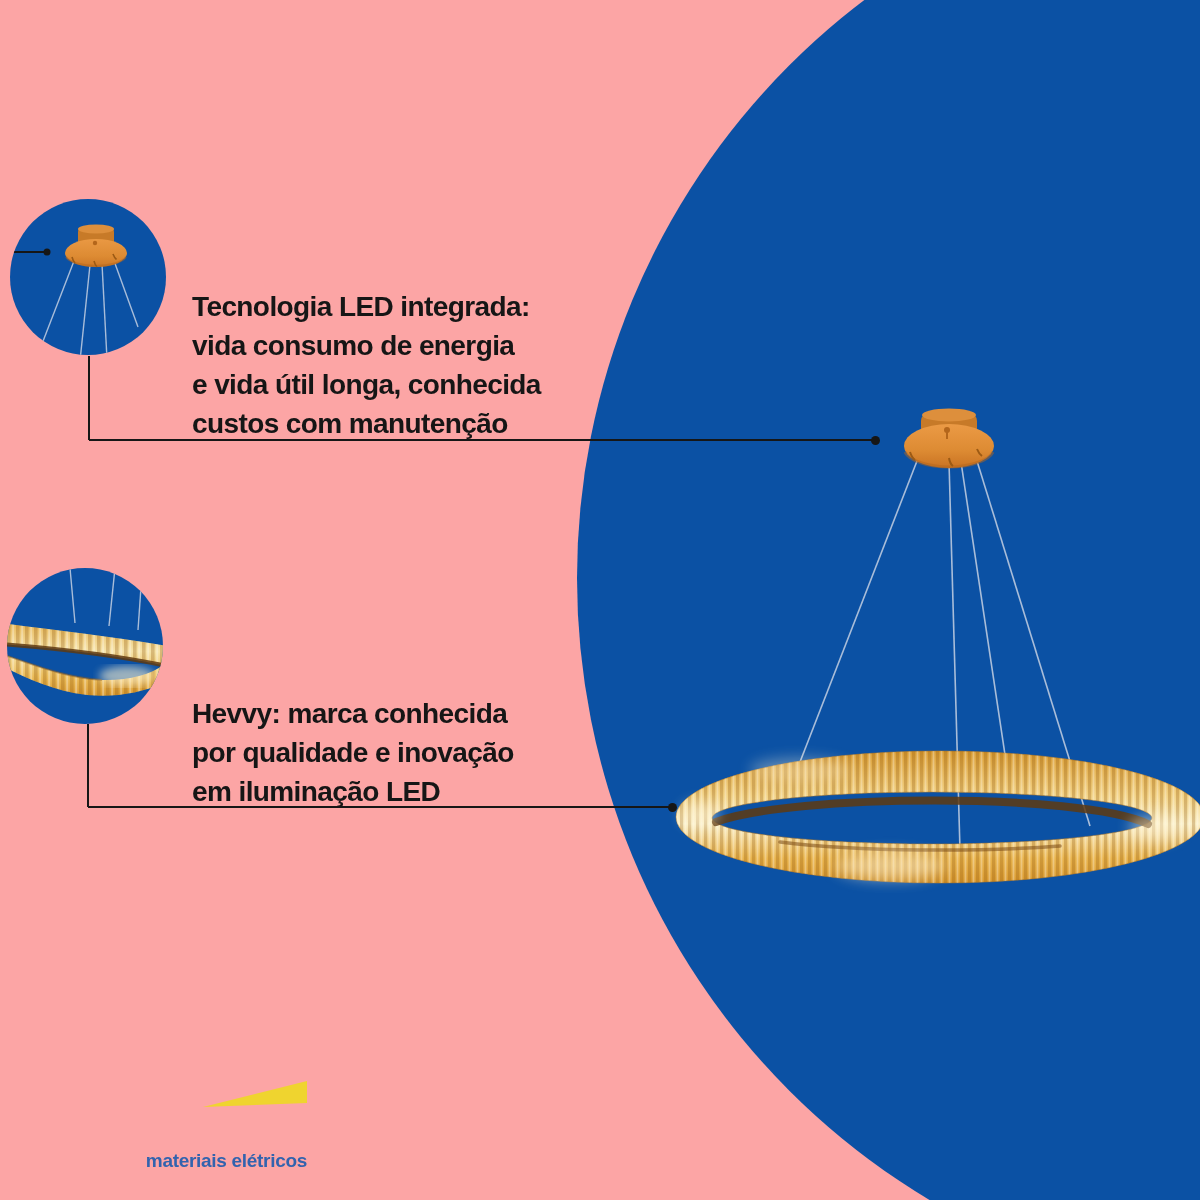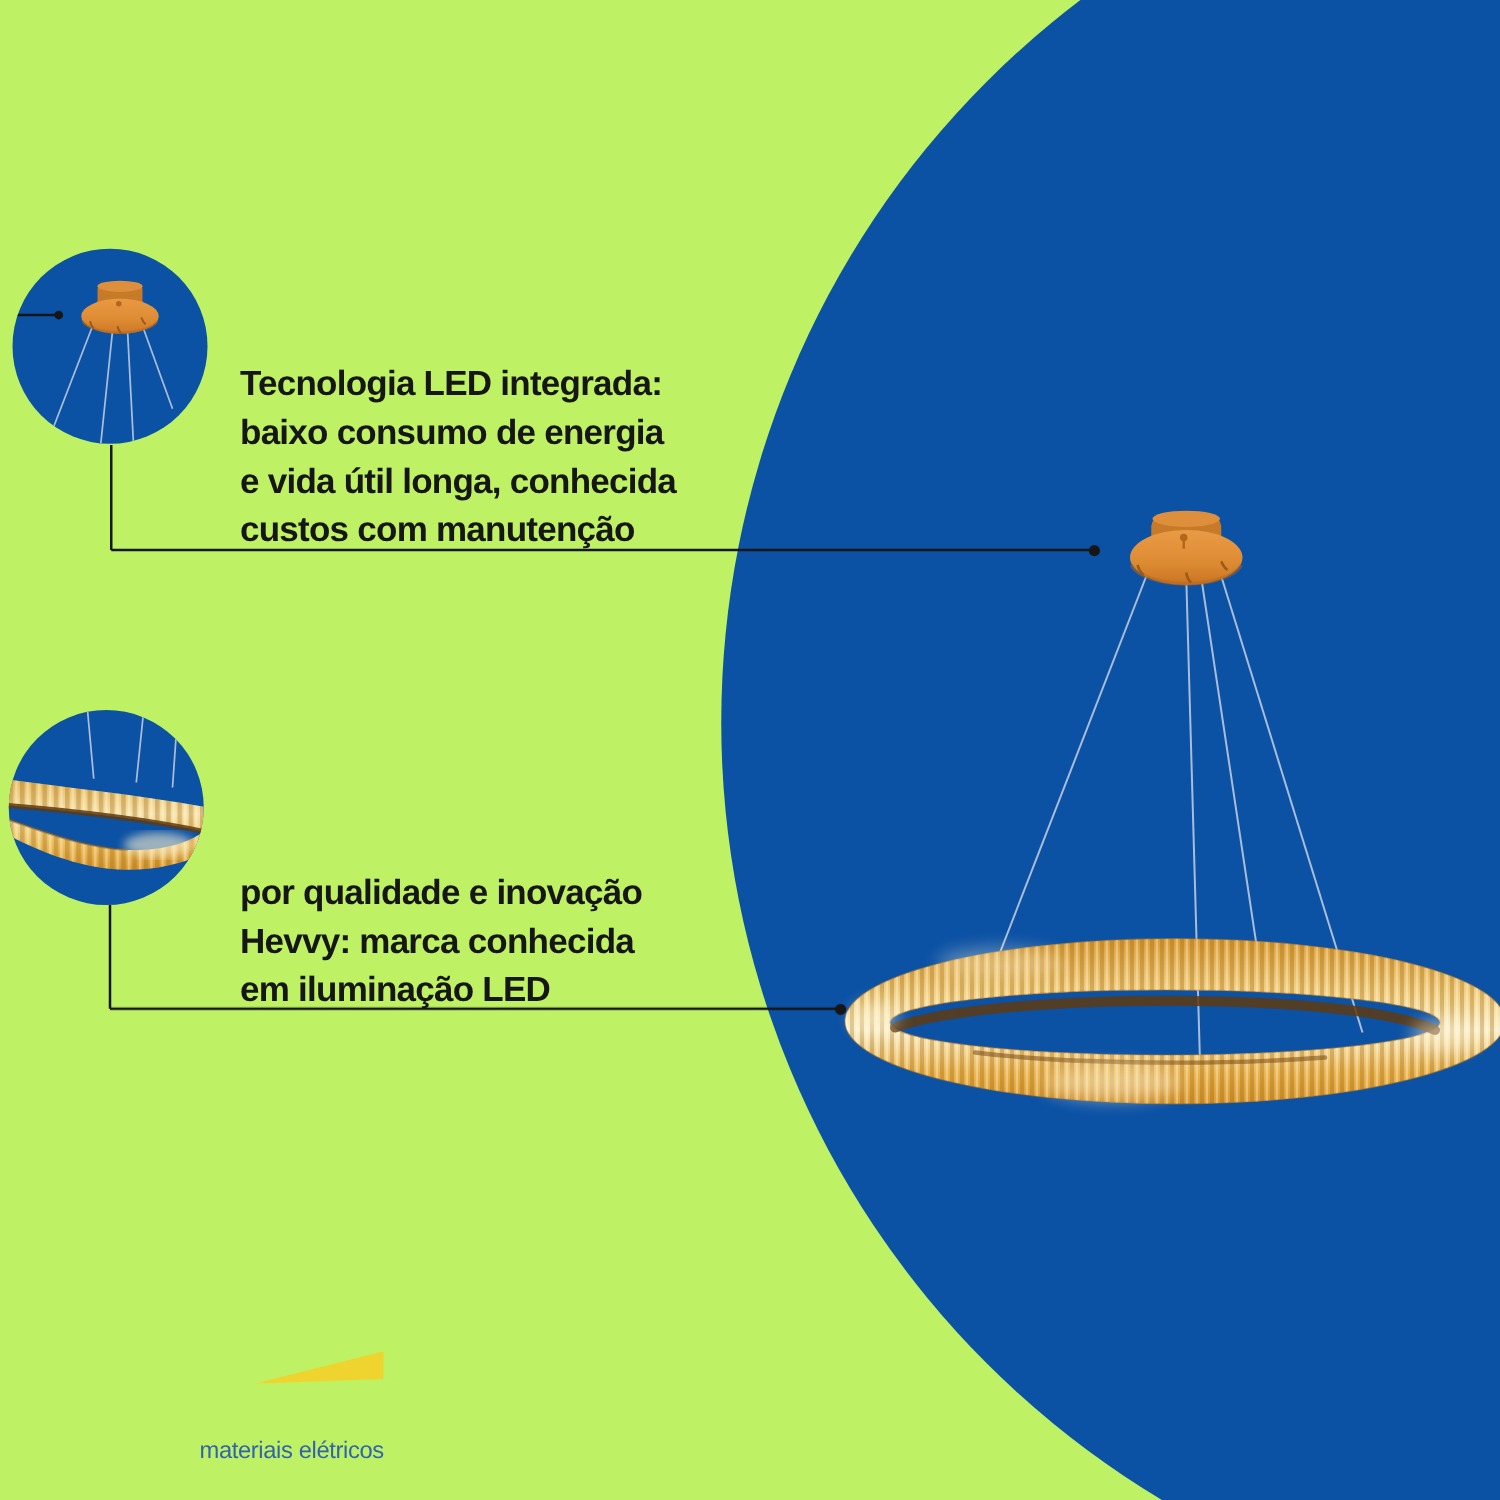--- a/index.html
+++ b/index.html
@@ -1,18 +1,18 @@
 <!DOCTYPE html>
 <html><head>
 <meta charset="utf-8">
 <style>
   html,body{margin:0;padding:0;}
   #canvas{
     position:relative;width:1200px;height:1200px;overflow:hidden;
-    background:#bef264;font-family:"Liberation Sans",sans-serif;
+    background:#fca5a5;font-family:"Liberation Sans",sans-serif;
   }
   
   .hero-circle{
     position:absolute;left:577px;top:-147px;width:1450px;height:1450px;
     border-radius:50%;background:#0B51A4;
   }
   
   .product-svg{position:absolute;left:0;top:0;width:1200px;height:1200px;}
   
   .detail-circle{
@@ -44,21 +44,21 @@
     background:#EFD42F;
     clip-path:polygon(0% 100%,100% 0%,100% 85%);
   }
   .logo-name{
     position:absolute;left:0;top:24px;
     font-size:54px;font-weight:700;letter-spacing:0px;color:#1357A9;
     line-height:54px;white-space:nowrap;
   }
   .logo-tagline{
     position:absolute;right:9px;top:72px;
-    font-size:19px;font-weight:400;letter-spacing:-0.3px;color:#3263AE;
+    font-size:19px;font-weight:700;letter-spacing:-0.3px;color:#3263AE;
     white-space:nowrap;
   }
 </style>
 </head>
 <body>
 
 <div id="canvas">
 
   <div class="hero-circle"></div>
 
@@ -118,31 +118,31 @@
         <ellipse cx="800" cy="770" rx="50" ry="12" fill="#FFF6D8" opacity="0.35"></ellipse>
       </g>
     </g>
   </svg>
 
   <div class="cline" id="vline1"></div>
   <div class="cline" id="hline1"></div>
   <div class="cdot" id="dot1"></div>
   <div class="callout-text" id="callout-led-text">
     <div>Tecnologia LED integrada:</div>
-    <div>baixo consumo de energia</div>
+    <div>vida consumo de energia</div>
     <div>e vida útil longa, conhecida</div>
     <div>custos com manutenção</div>
   </div>
 
   <div class="cline" id="vline2"></div>
   <div class="cline" id="hline2"></div>
   <div class="cdot" id="dot2"></div>
   <div class="callout-text" id="callout-brand-text">
+    <div>Hevvy: marca conhecida</div>
     <div>por qualidade e inovação</div>
-    <div>Hevvy: marca conhecida</div>
     <div>em iluminação LED</div>
   </div>
 
   <div class="detail-circle" id="detail-canopy">
     <svg width="156" height="156" viewBox="0 0 156 156">
       <defs>
         <linearGradient id="canopyGrad2" x1="0" y1="38" x2="0" y2="70" gradientUnits="userSpaceOnUse">
           <stop offset="0" stop-color="#EB9A45"></stop>
           <stop offset="0.6" stop-color="#DD8B33"></stop>
           <stop offset="1" stop-color="#C97323"></stop>

